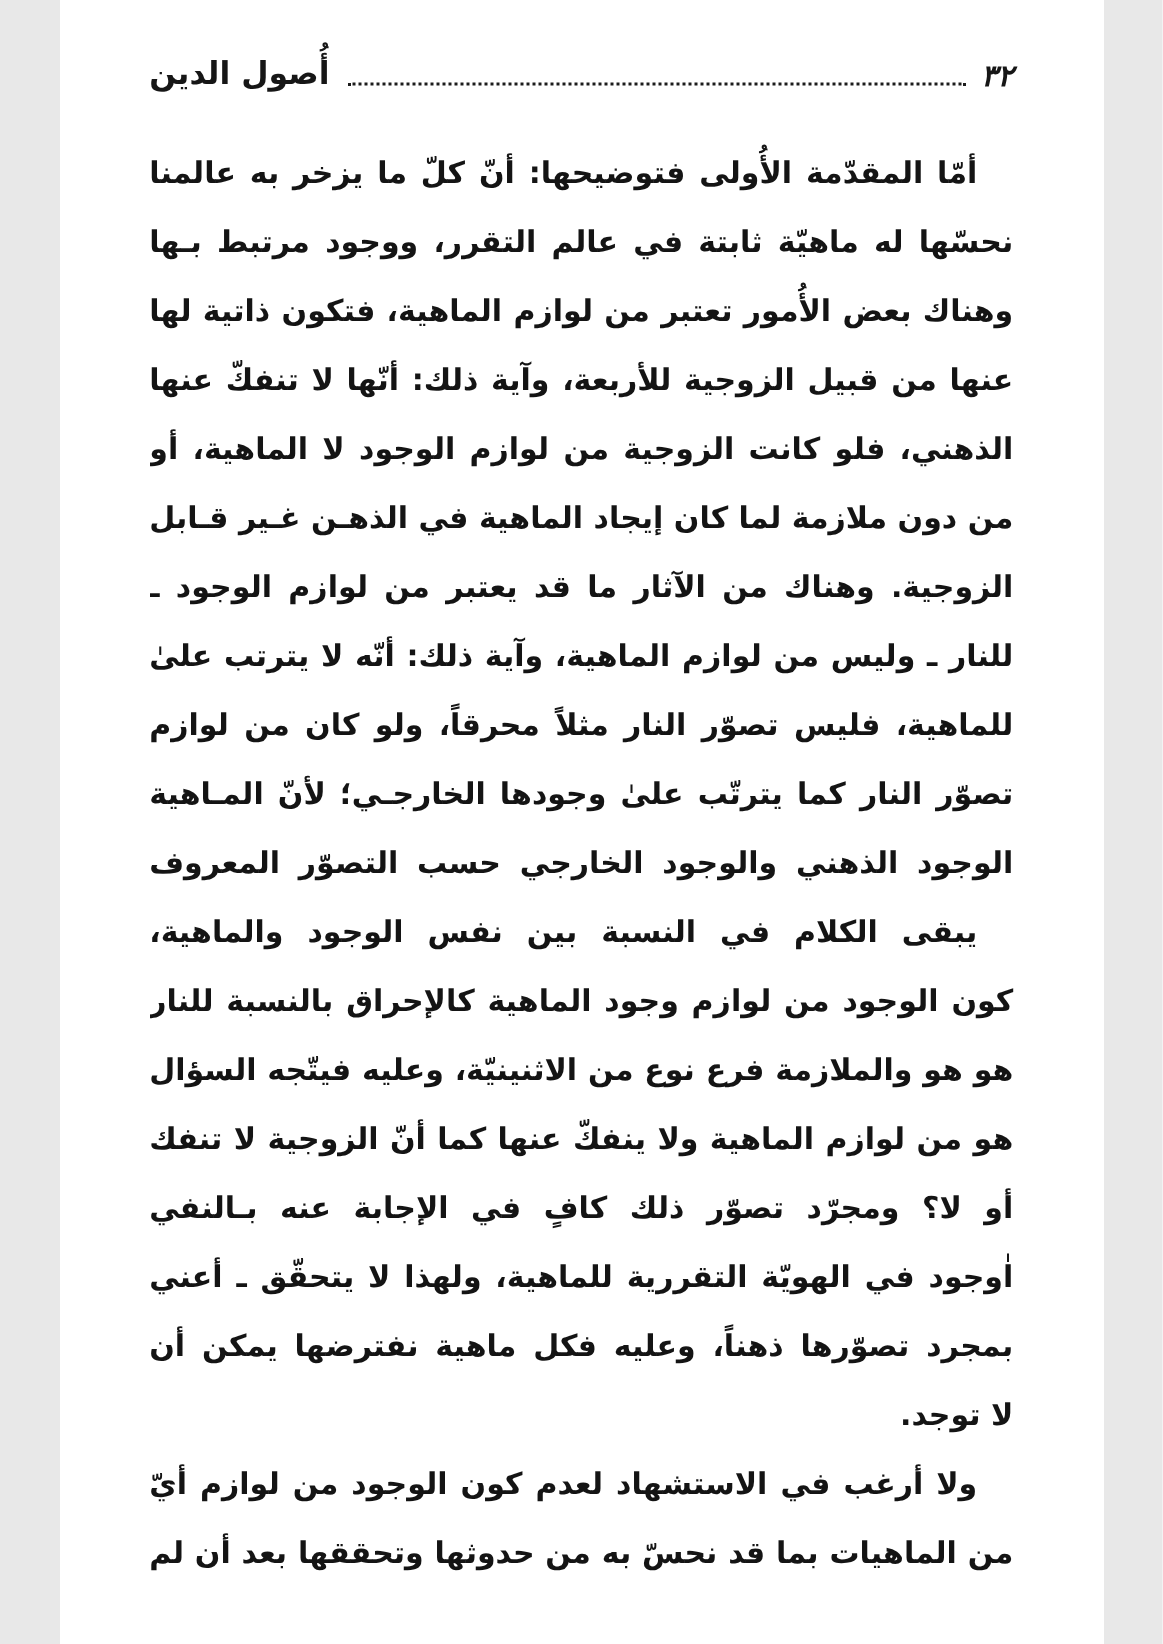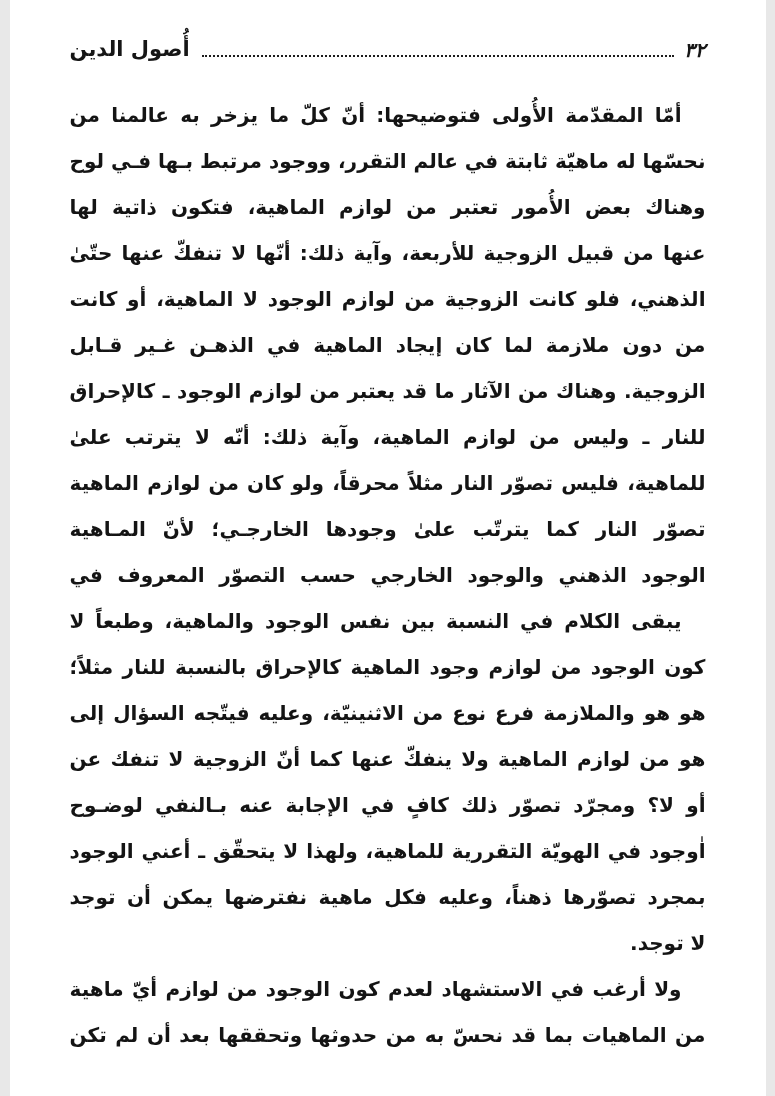--- a/index.html
+++ b/index.html
@@ -2,21 +2,21 @@
 <html lang="ar"><head>
 <meta charset="utf-8">
 <style>
   html, body { margin: 0; padding: 0; }
   body {
     font-family: "DejaVu Sans", sans-serif;
     background: #e8e8e8;
   }
   .page {
     position: relative;
-    width: 756px;
+    width: 696px;
     height: 1096px;
     margin: 0 auto;
     background: #ffffff;
     color: #161616;
     overflow: hidden;
     box-sizing: border-box;
     padding: 26px 60px 0 60px;
   }
   
   .header {

